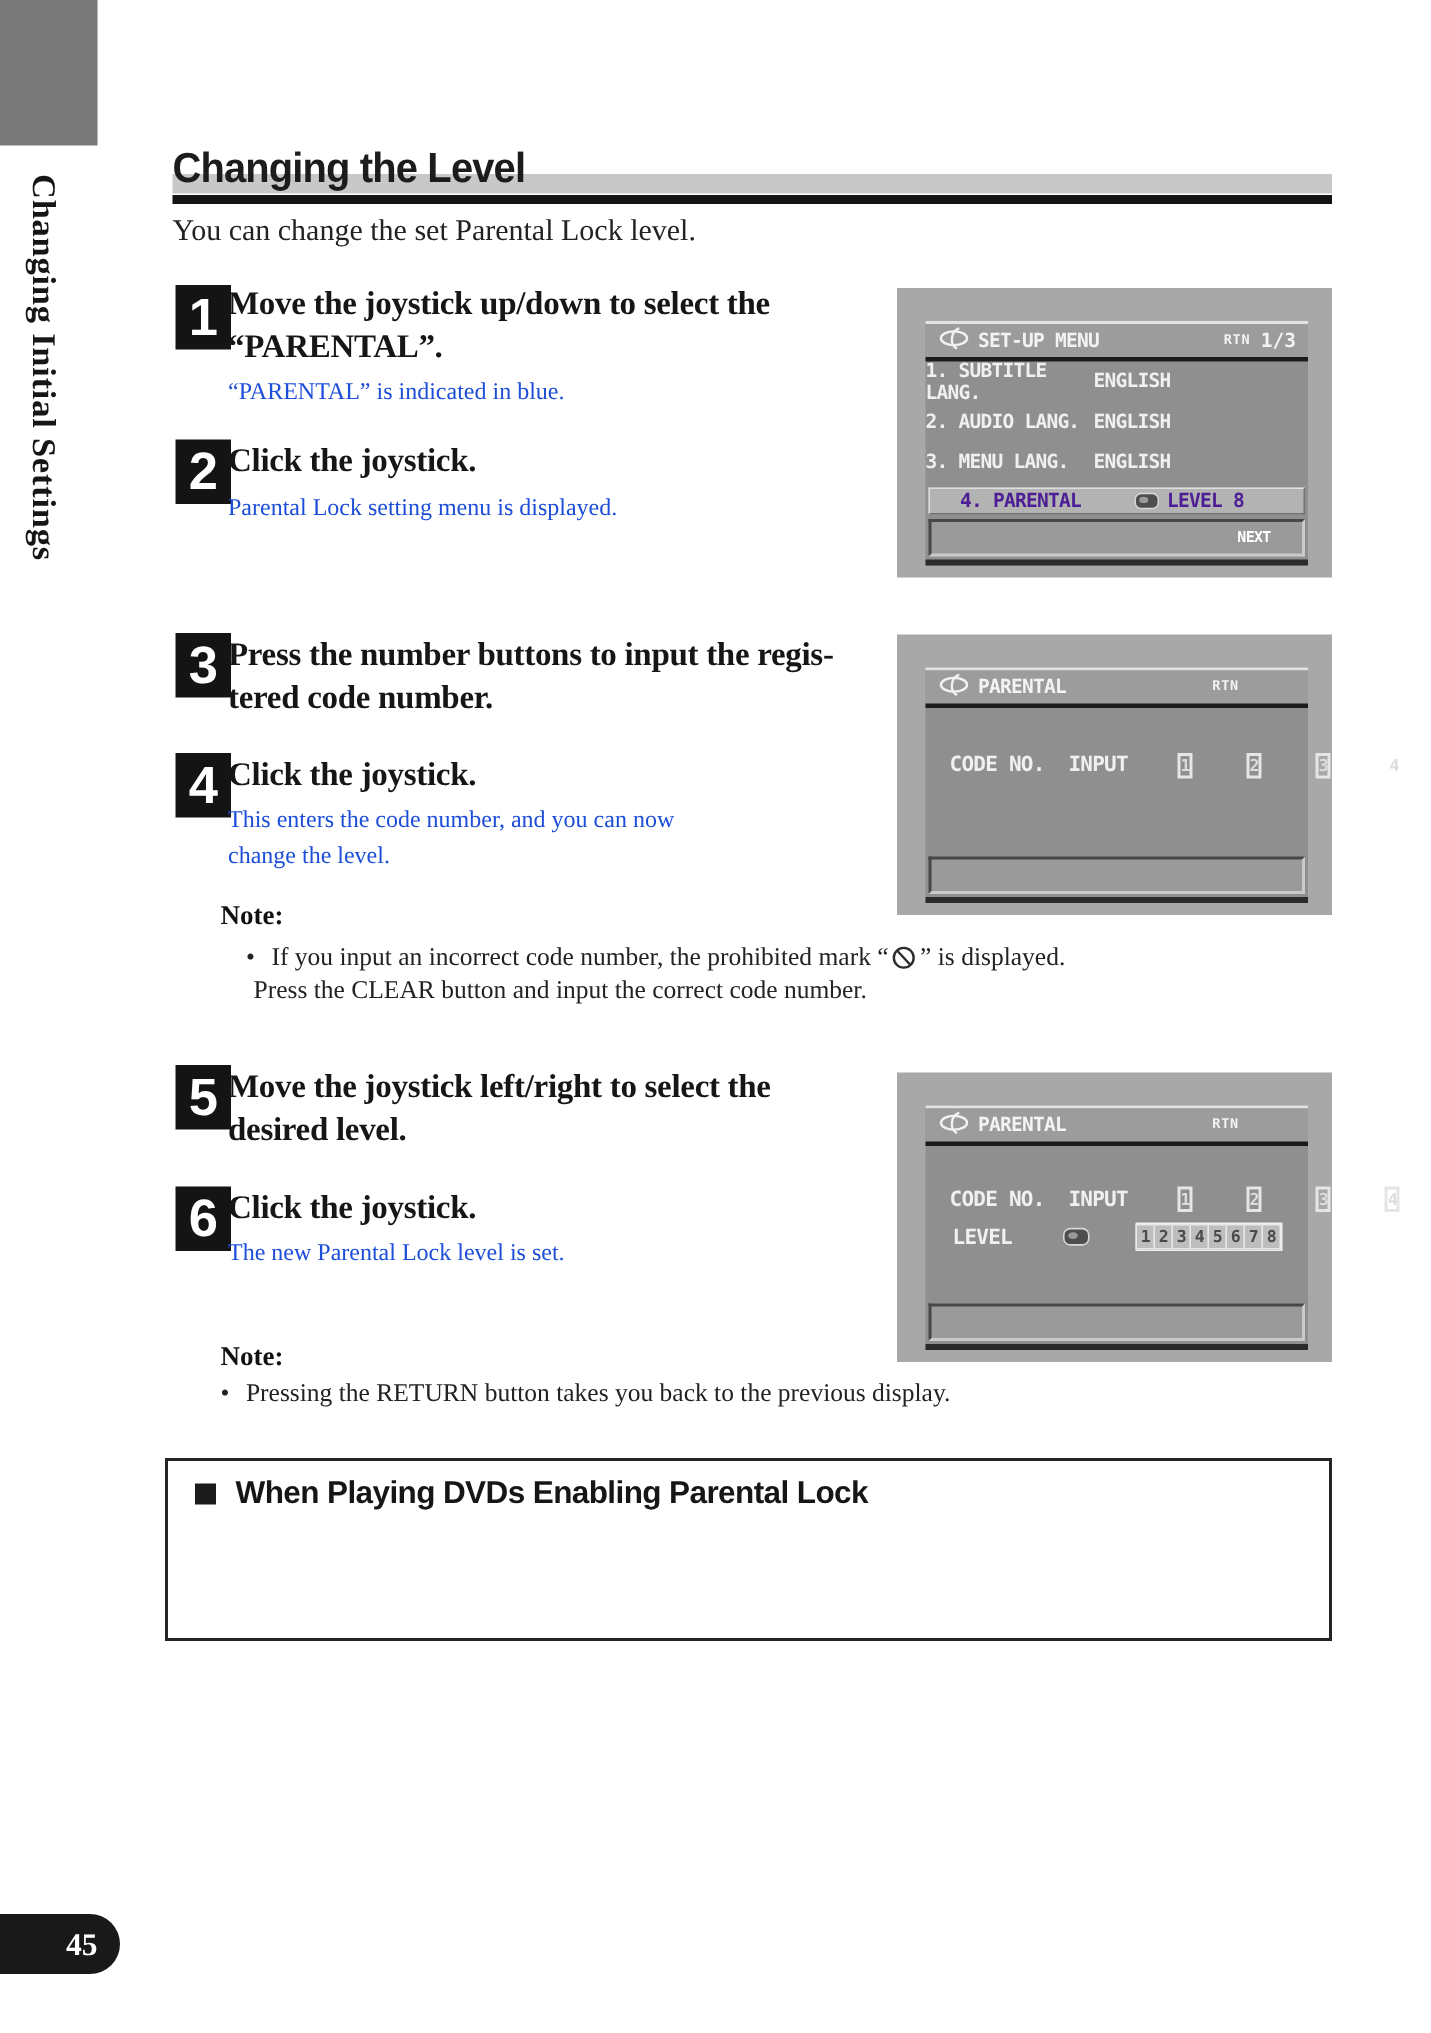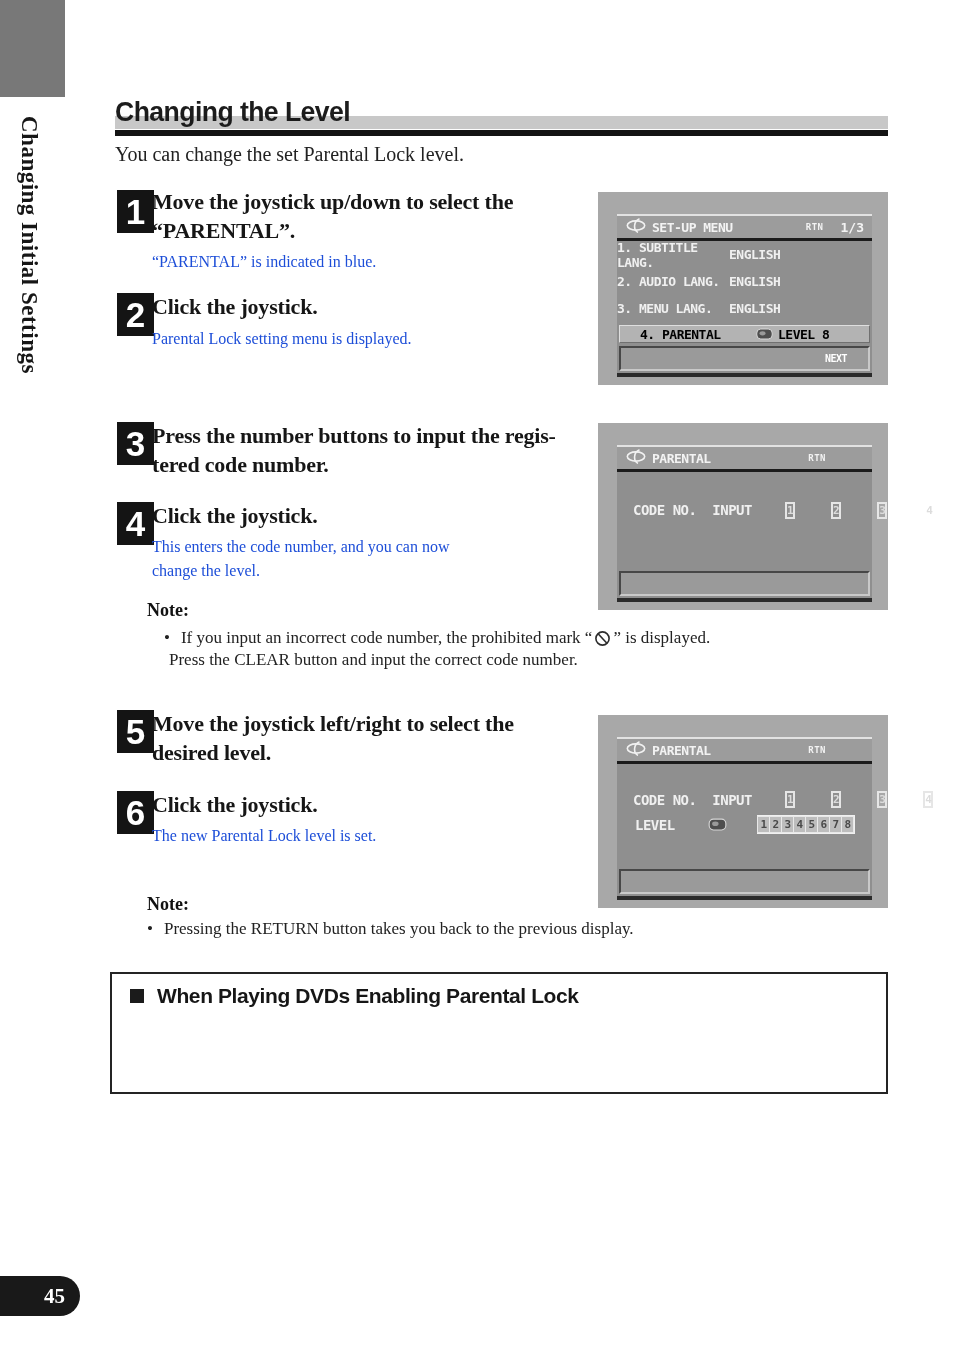--- a/index.html
+++ b/index.html
@@ -48,28 +48,28 @@
   
   .screen{position:absolute;left:598px;width:290px;background:#a8a8a8;}
   .scr-inner{position:absolute;left:19px;right:16px;top:22px;bottom:8px;background:#8f8f8f;
       border-bottom:4px solid #2b2b2b;}
   .scr-topline{height:2px;background:#e2e2e2;}
   .scr-header{height:22px;background:#9c9c9c;border-bottom:3px solid #1b1b1b;display:flex;
       align-items:center;padding:0 8px;color:#f3f3f3;font-family:"DejaVu Sans Mono",monospace;font-weight:bold;}
   .scr-title{font-size:13px;margin-left:5px;letter-spacing:-.5px;}
   .scr-rtn{margin-left:auto;font-size:9px;letter-spacing:.5px;}
   .scr-rtn.offset{margin-right:38px;}
-  .scr-page{font-size:13px;margin-left:17px;}
+  .scr-page{font-size:13px;margin-left:7px;}
   .scr-body{position:absolute;left:0;right:0;top:27px;bottom:0;
       font-family:"DejaVu Sans Mono",monospace;font-weight:bold;color:#f0f0f0;}
 
   .menu-row{height:27px;display:flex;align-items:center;font-size:13px;letter-spacing:-.5px;}
   .menu-row .m-label{width:112px;}
   .menu-row.selected{height:16px;margin:3px 2px 0;padding-left:20px;background:#b3b3b3;
-      border:1px solid #707070;border-top-color:#dedede;border-left-color:#dedede;color:#000000;}
+      border:1px solid #707070;border-top-color:#dedede;border-left-color:#dedede;color:#4c1d95;}
   .menu-row.selected .m-label{width:116px;}
   .key-icon{display:inline-flex;margin-right:5px;}
 
   .scr-footer{position:absolute;left:2px;right:2px;bottom:2px;height:21px;background:#9a9a9a;
       border:2px solid #474747;border-right-color:#c9c9c9;border-bottom-color:#c9c9c9;
       display:flex;align-items:center;justify-content:flex-end;padding-right:21px;}
   .next-label{font-size:10px;color:#ffffff;letter-spacing:-.5px;}
 
   .code-row,.level-row{display:flex;align-items:center;font-size:14px;letter-spacing:-.5px;}
   .code-row{margin-top:29px;padding-left:16px;gap:33px;}

